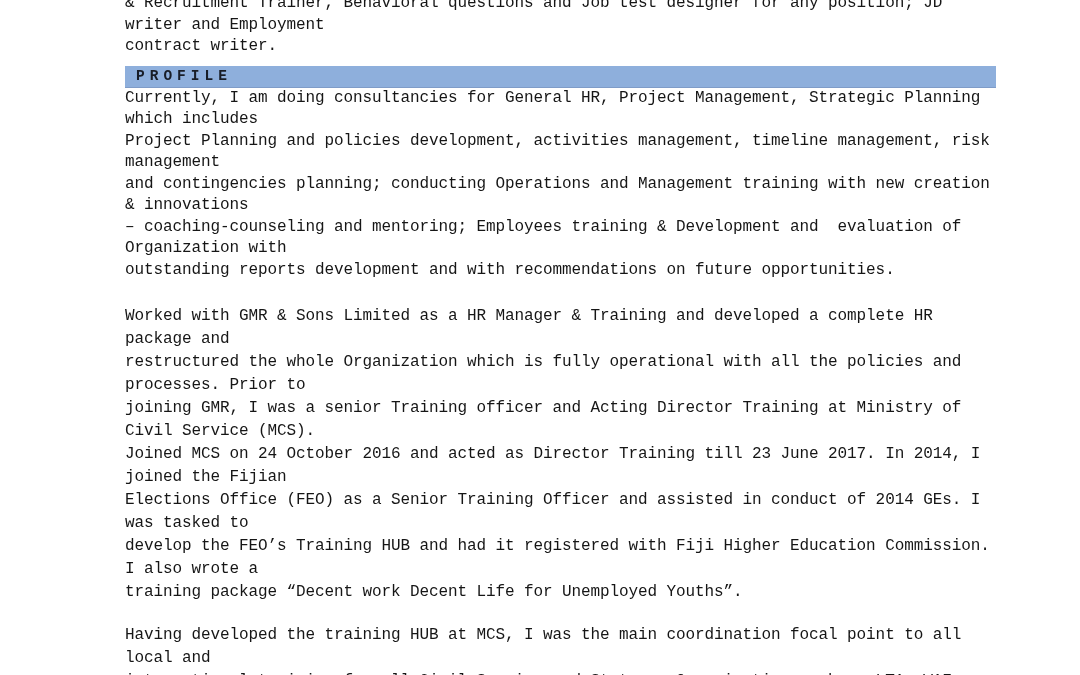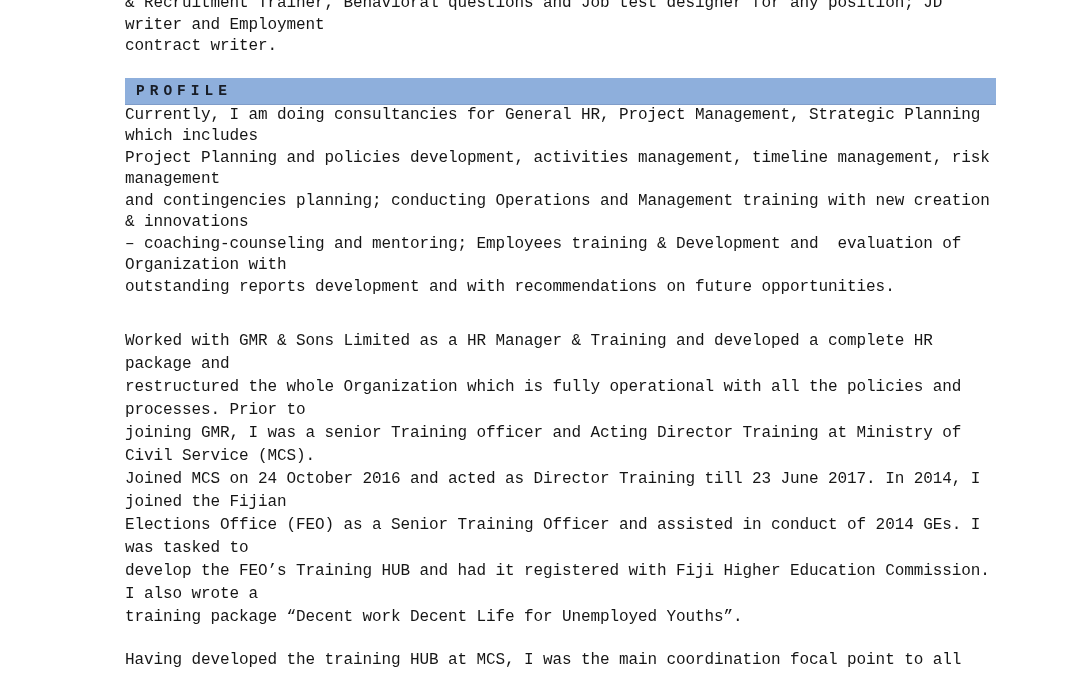--- a/index.html
+++ b/index.html
@@ -29,37 +29,37 @@
     font-size: 16px;
     line-height: 21.5px;
     letter-spacing: -0.1px;
     color: #161616;
     white-space: pre-wrap;
   }
   .intro {
     margin-top: -7px;      
   }
   .section-bar {
-    margin-top: 20px;      
-    height: 27px;
+    margin-top: 8px;      
+    height: 22px;
     background: #8eafdc;
     border-bottom: 1px solid #7f9cc8;
     display: flex;
     align-items: center;
     padding-left: 11px;
     box-sizing: border-box;
   }
   .section-title {
     font-size: 14.5px;
     font-weight: bold;
     letter-spacing: 5px;
     color: #181d27;
   }
   .p1 { line-height: 21.5px; }
-  .p2 { margin-top: 32px; line-height: 23px; }
+  .p2 { margin-top: 24px; line-height: 23px; }
   .p3 { margin-top: 20px; line-height: 23px; }
 </style>
 </head>
 <body>
 
 <div class="page">
   <div class="content">
 
     <p class="body-text intro">&amp; Recruitment Trainer, Behavioral questions and Job test designer for any position; JD writer and Employment
 contract writer.</p>

